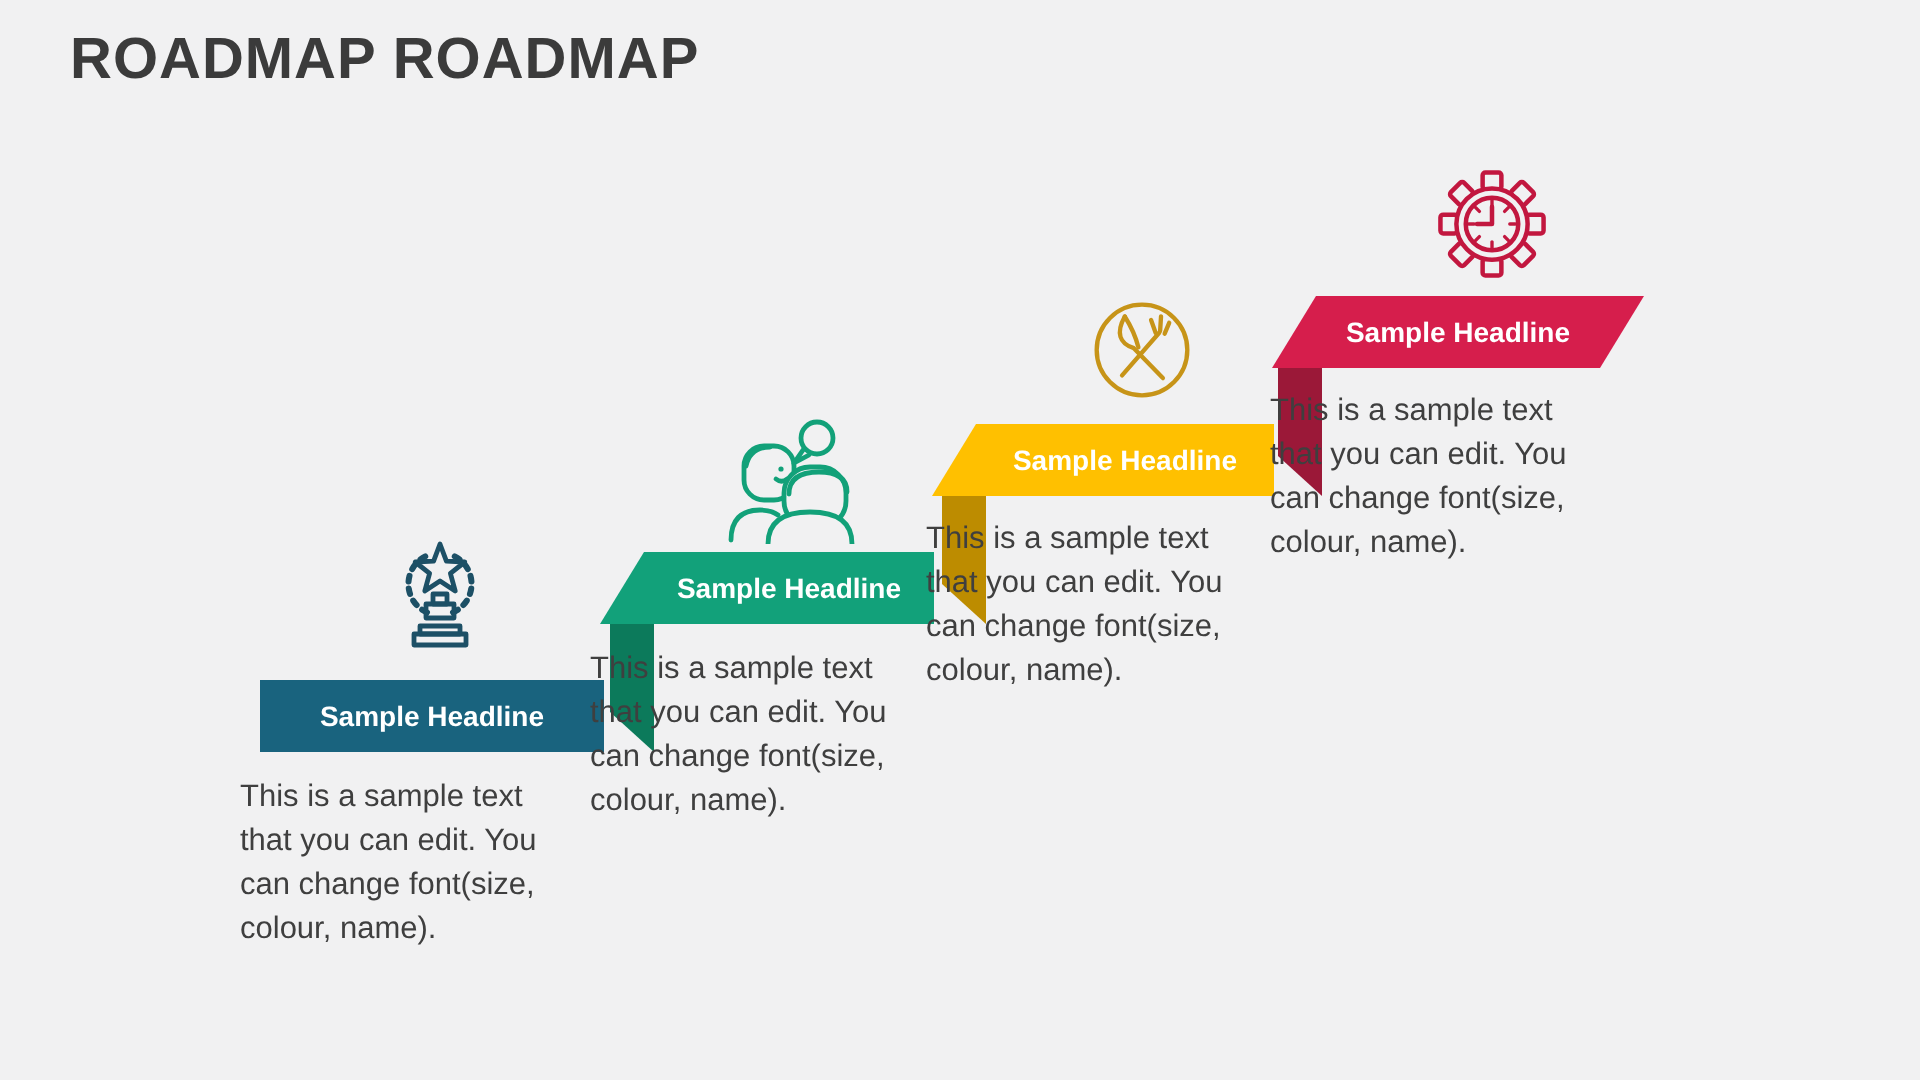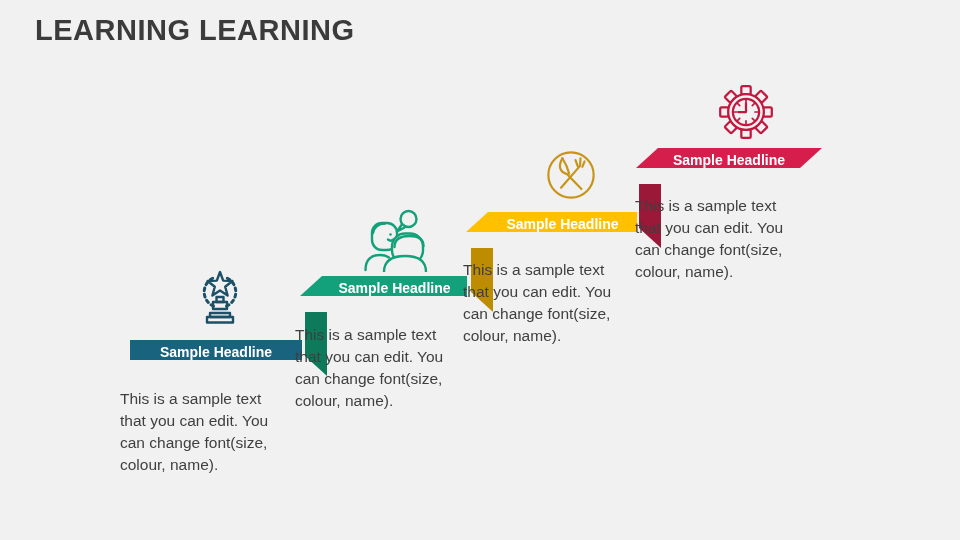--- a/index.html
+++ b/index.html
@@ -1,21 +1,21 @@
 <!DOCTYPE html>
 <html><head>
 <meta charset="utf-8">
 <style>
   html,body{margin:0;padding:0;}
   body{width:960px;height:540px;overflow:hidden;font-family:"Liberation Sans",sans-serif;}
   .slide{position:relative;width:960px;height:540px;background:var(--bg,#F1F1F2);}
   .title{position:absolute;left:35px;top:14px;margin:0;font-size:29px;font-weight:700;
          letter-spacing:.5px;color:var(--title-color,#3B3B3B);}
   .step{position:absolute;left:0;top:0;width:0;height:0;}
-  .banner{position:absolute;height:20px;box-sizing:border-box;display:flex;align-items:flex-end;
+  .banner{position:absolute;height:36px;box-sizing:border-box;display:flex;align-items:center;
           justify-content:center;background:var(--banner);}
   .banner span{color:var(--headline-text,#fff);font-size:14px;font-weight:700;white-space:nowrap;}
   .step-0 .banner{left:130px;top:340px;width:172px;}
   .step-1 .banner{left:300px;top:276px;width:167px;padding-left:22px;
                   clip-path:polygon(22px 0,100% 0,100% 100%,0 100%);}
   .step-2 .banner{left:466px;top:212px;width:171px;padding-left:22px;
                   clip-path:polygon(22px 0,100% 0,100% 100%,0 100%);}
   .step-3 .banner{left:636px;top:148px;width:186px;padding:0 22px;
                   clip-path:polygon(22px 0,100% 0,calc(100% - 22px) 100%,0 100%);}
   .fold{position:absolute;width:22px;height:64px;background:var(--fold);
@@ -33,21 +33,21 @@
   .step-0 .icon{left:188px;top:266px;width:64px;height:64px;}
   .step-1 .icon{left:364px;top:208px;width:64px;height:64px;}
   .step-2 .icon{left:542px;top:146px;width:58px;height:58px;}
   .step-3 .icon{left:716px;top:82px;width:60px;height:60px;}
   .icon svg{width:100%;height:100%;display:block;}
 </style>
 </head>
 <body>
 
 <div class="slide" style="--bg: #F1F1F2; --title-color: #3B3B3B; --body-text: #3F3F3F;">
-  <h1 class="title">LEARNING LEARNING</h1>
+  <h1 class="title">ROADMAP ROADMAP</h1>
 
   <section class="step step-0" style="--banner: #19637E; --icon: #1D5066; --headline-text: #FFFFFF;">
     <div class="icon">
       <svg viewBox="0 0 64 64" fill="none" stroke="currentColor" stroke-width="2.4" stroke-linecap="round" stroke-linejoin="round">
         <path d="M25.5,40.2 A15.5,15.5 0 0 1 25.5,11.8" stroke-width="3" stroke-dasharray="2.8 3.6"></path>
         <path d="M38.5,40.2 A15.5,15.5 0 0 0 38.5,11.8" stroke-width="3" stroke-dasharray="2.8 3.6"></path>
         <polygon points="32,6 35.2,14.6 44.4,15 37.2,20.7 39.6,29.5 32,24.5 24.4,29.5 26.8,20.7 19.6,15 28.8,14.6"></polygon>
         <rect x="28.5" y="31" width="7" height="5"></rect>
         <rect x="25" y="36" width="14" height="7"></rect>
         <rect x="22" y="47" width="20" height="4"></rect>

